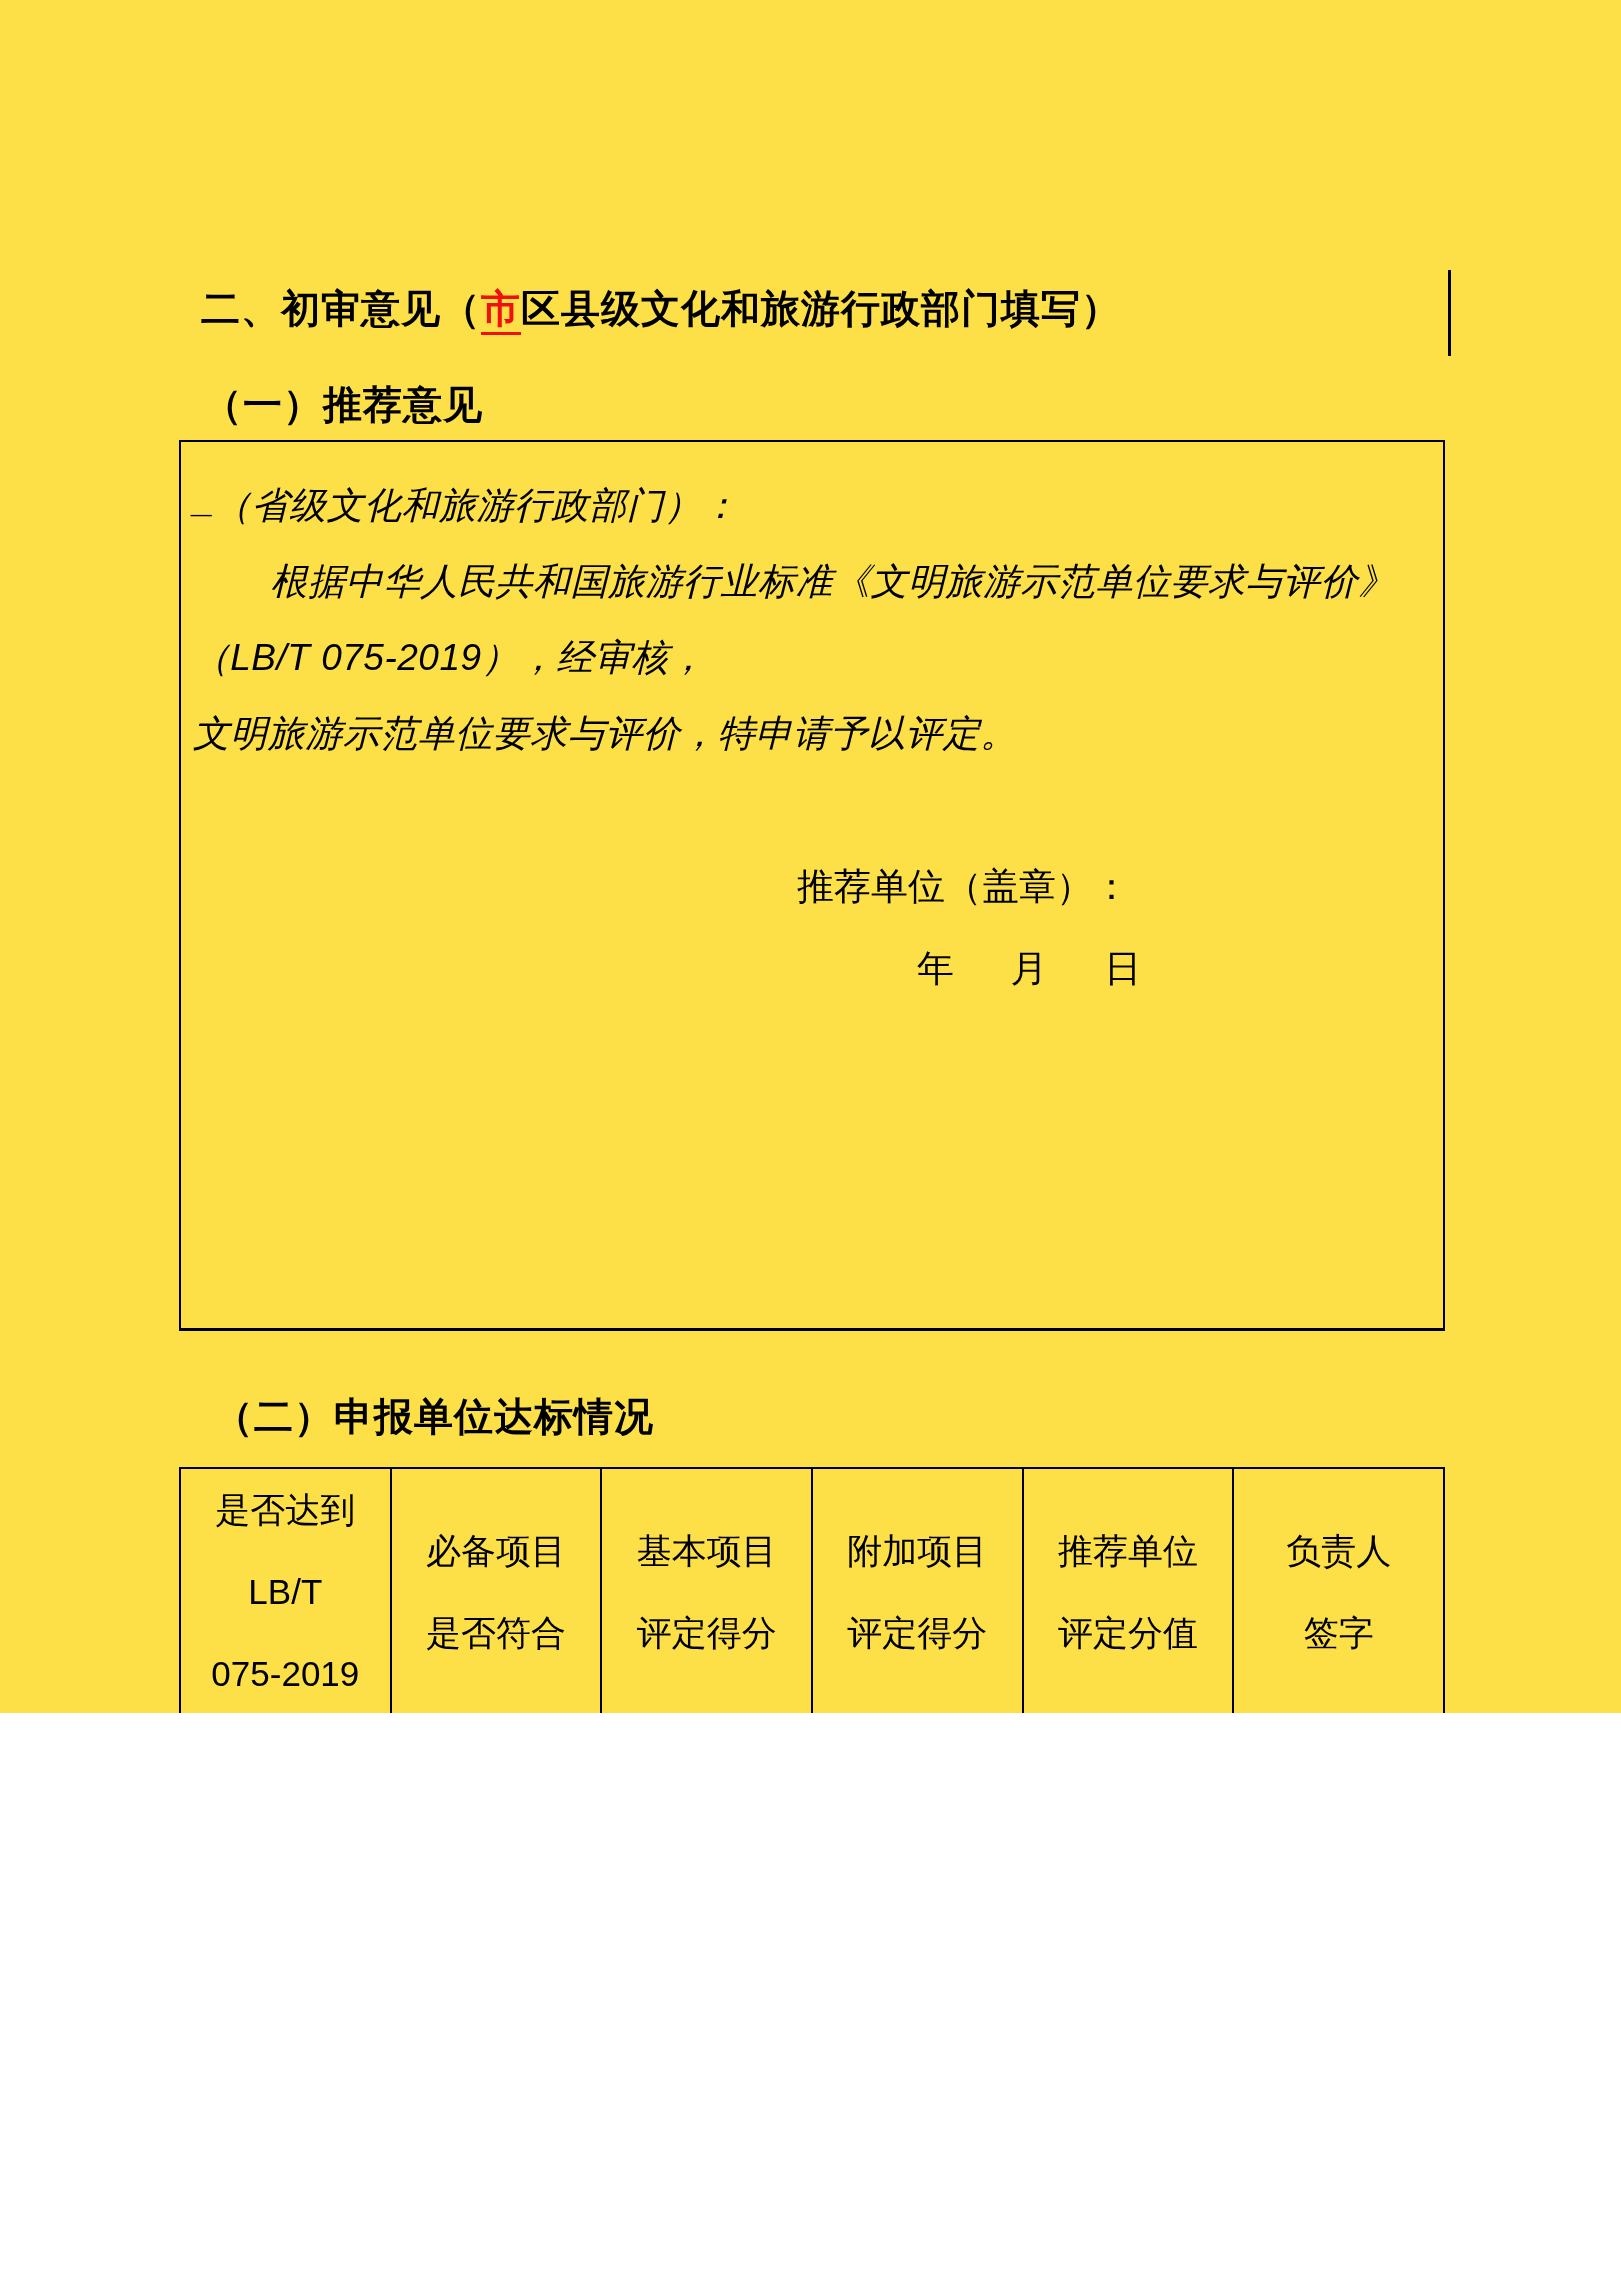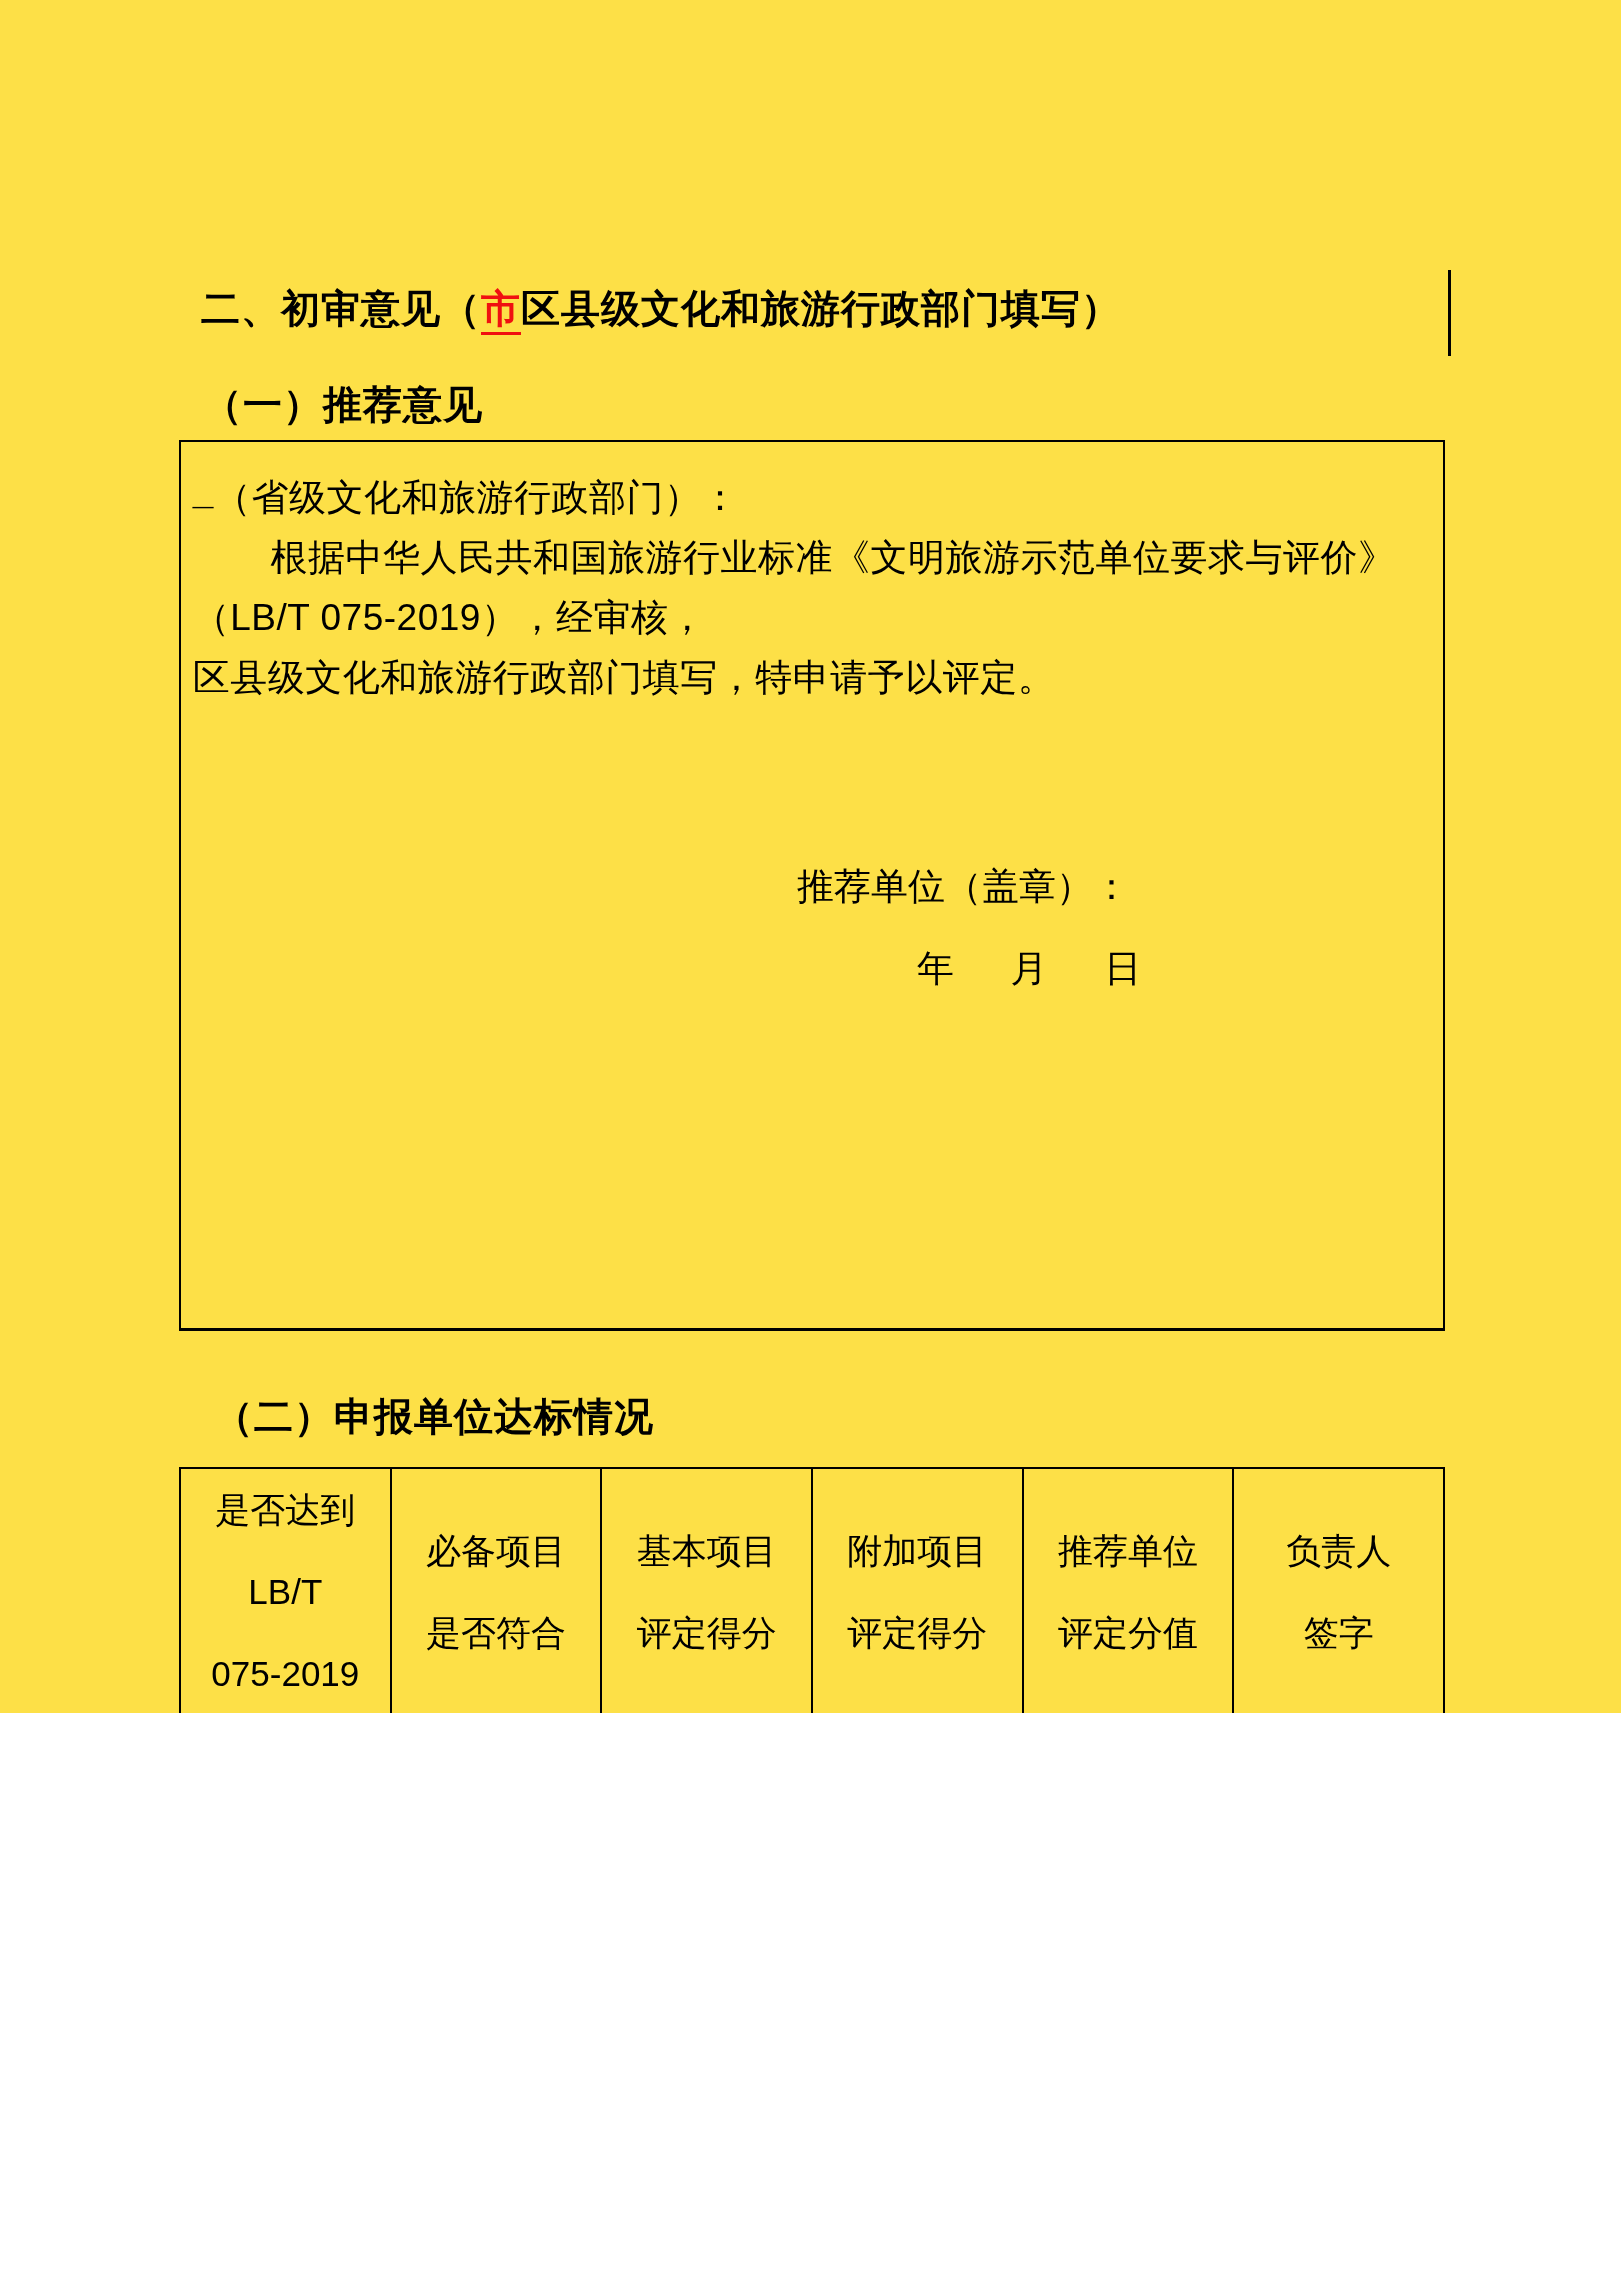--- a/index.html
+++ b/index.html
@@ -41,22 +41,23 @@
     left: 179px;
     top: 440px;
     width: 1266px;
     height: 891px;
     border: 2.9px solid #000;
     border-bottom-width: 3.9px;
     padding: 25.5px 9.8px 0 11.8px;
   }
   .opinion-box p {
     font-size: 37px;
-    line-height: 60px;
+    line-height: 76px;
     letter-spacing: 0.5px;
+    font-style: italic;
   }
   .p-indent { text-indent: 2.1em; }
   .blank-underscore {
     display: inline-block;
     font-weight: bold;
     transform: translateY(-5.9px);
   }
   .stamp-line {
     position: absolute;
     left: 616px;
@@ -133,21 +134,21 @@
   </div>
 
   <div class="caret-line"></div>
 
   <div class="h2">（一）推荐意见</div>
 
   <div class="opinion-box">
     <p><span class="blank-underscore">_</span><span>（省级文化和旅游行政部门）：</span></p>
     <p class="p-indent">根据中华人民共和国旅游行业标准《文明旅游示范单位要求与评价》</p>
     <p>（LB/T 075-2019），经审核，</p>
-    <p>区县级文化和旅游行政部门填写，特申请予以评定。</p>
+    <p>文明旅游示范单位要求与评价，特申请予以评定。</p>
     <div class="stamp-line">推荐单位（盖章）：</div>
     <div class="date-line">年　月　日</div>
   </div>
 
   <div class="h3">（二）申报单位达标情况</div>
 
   <table class="compliance-table">
     <tbody>
         <tr class="header-row">
       <td>

